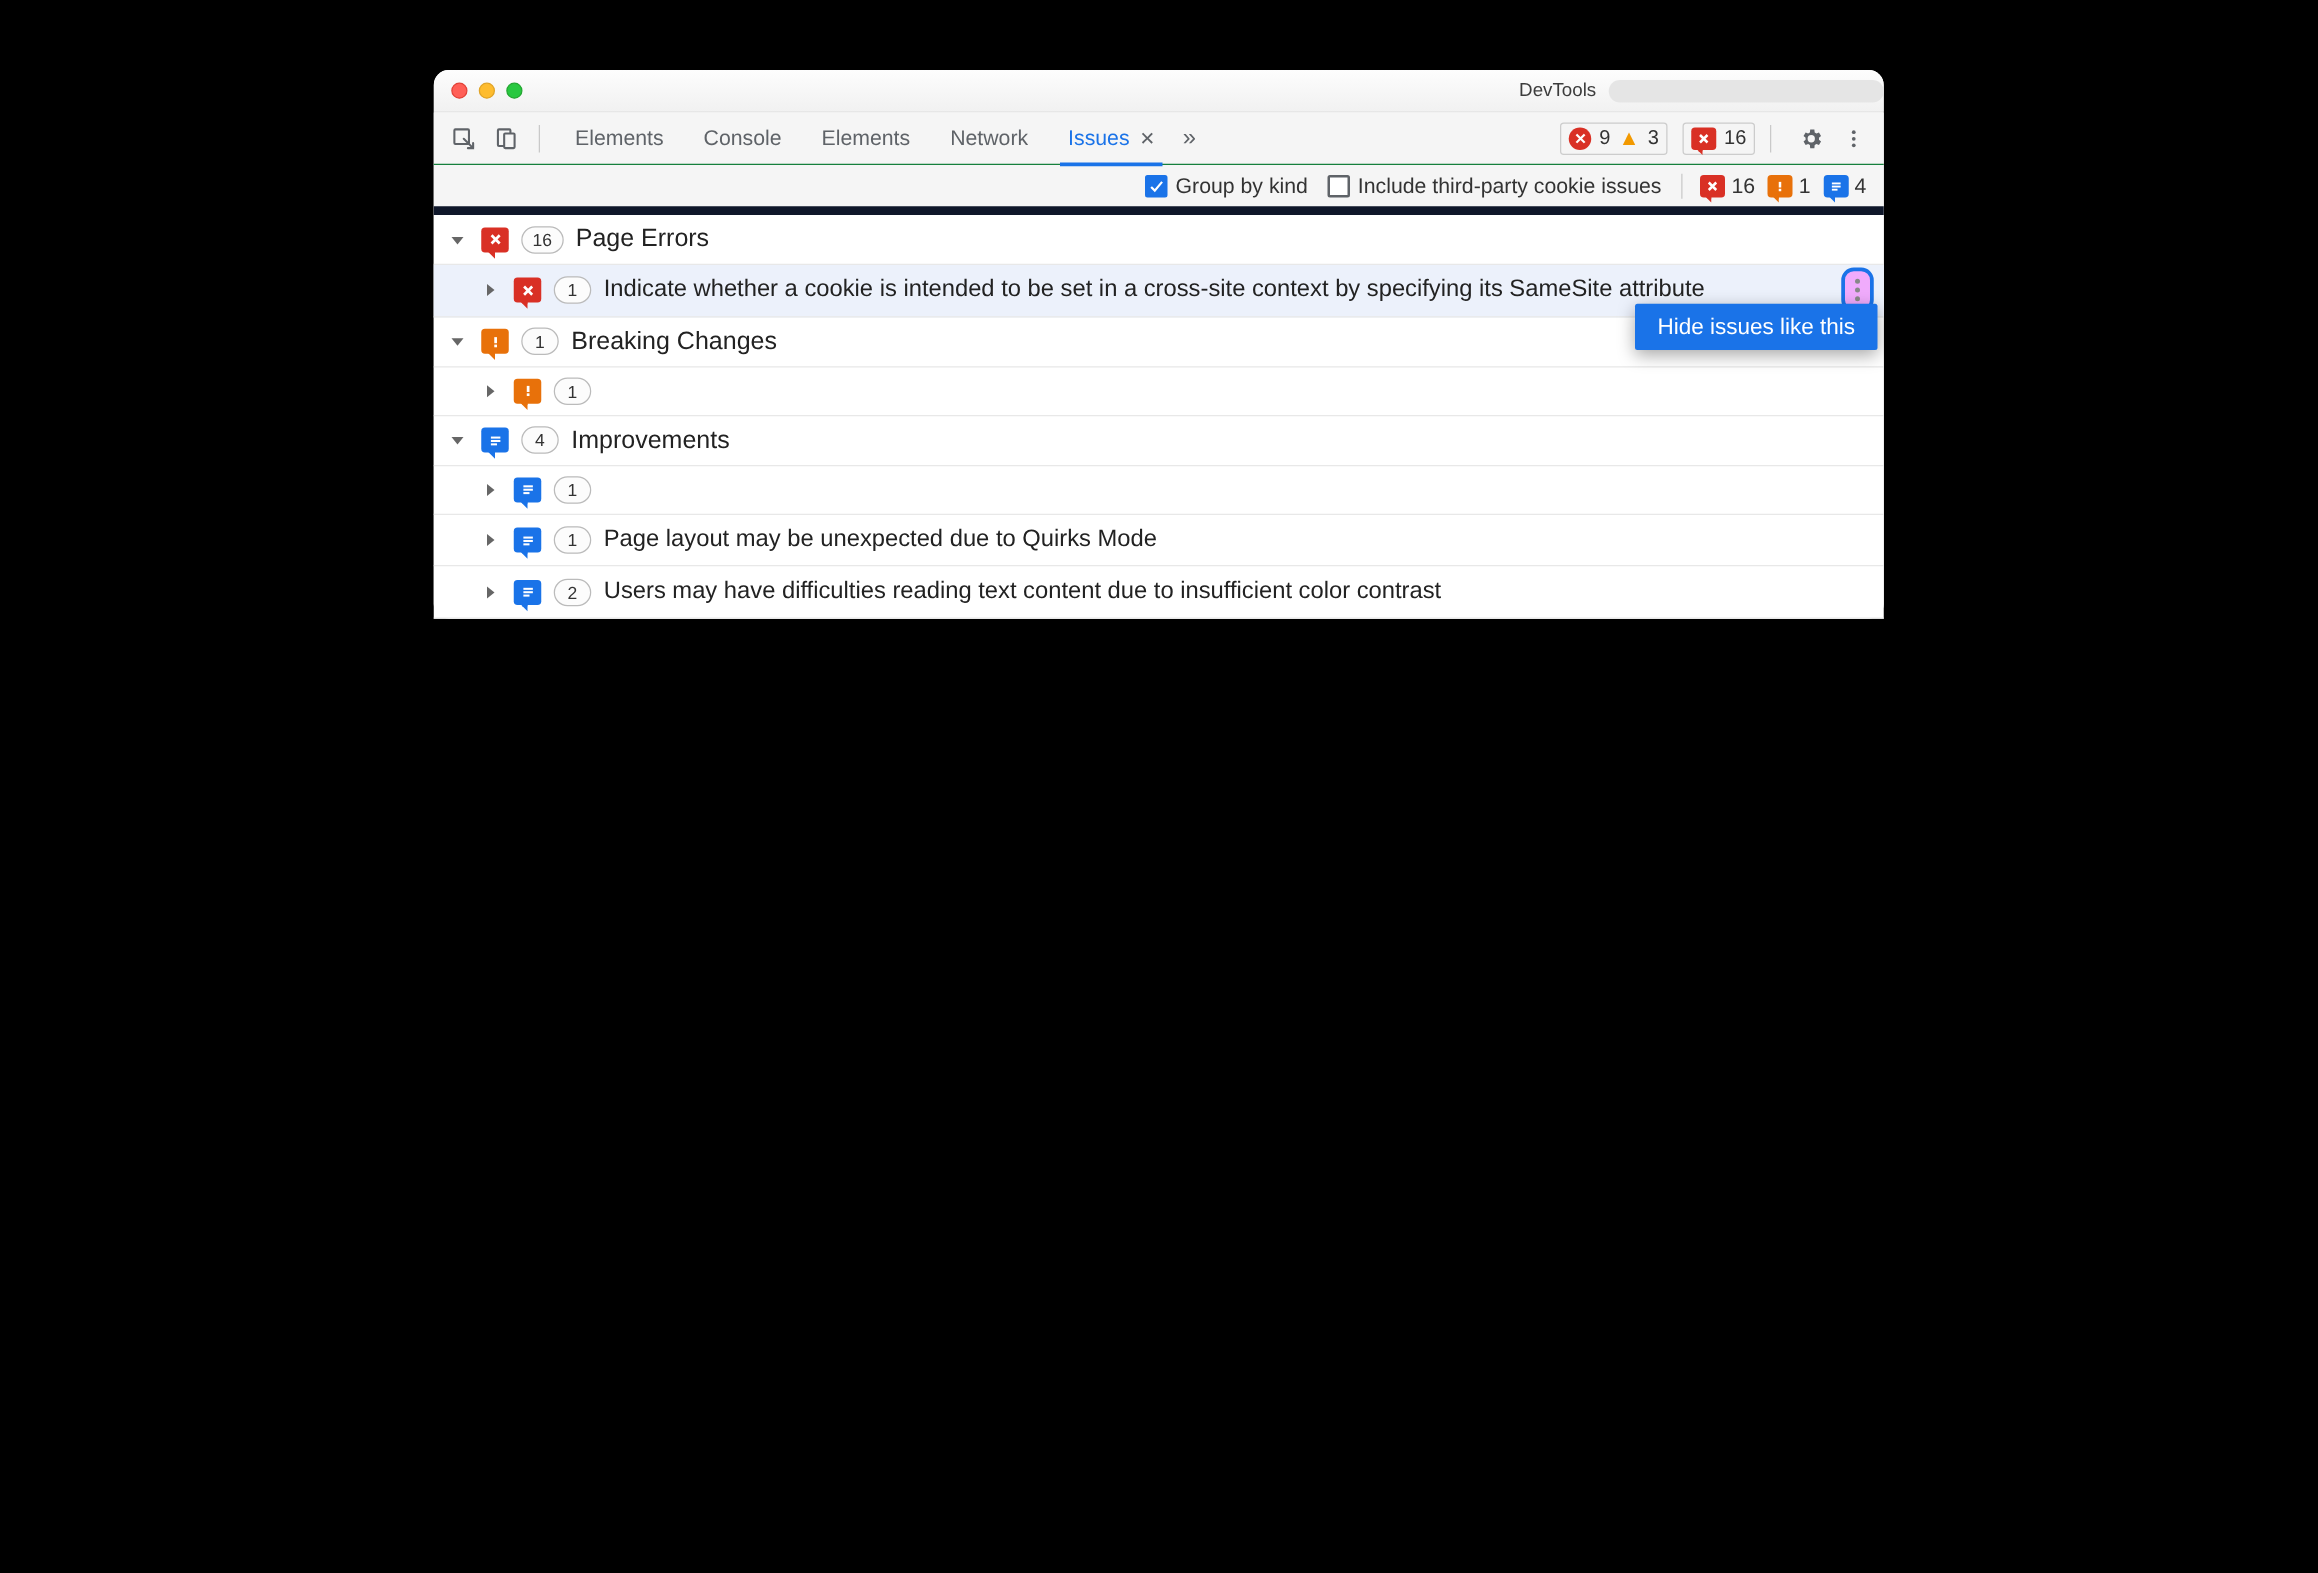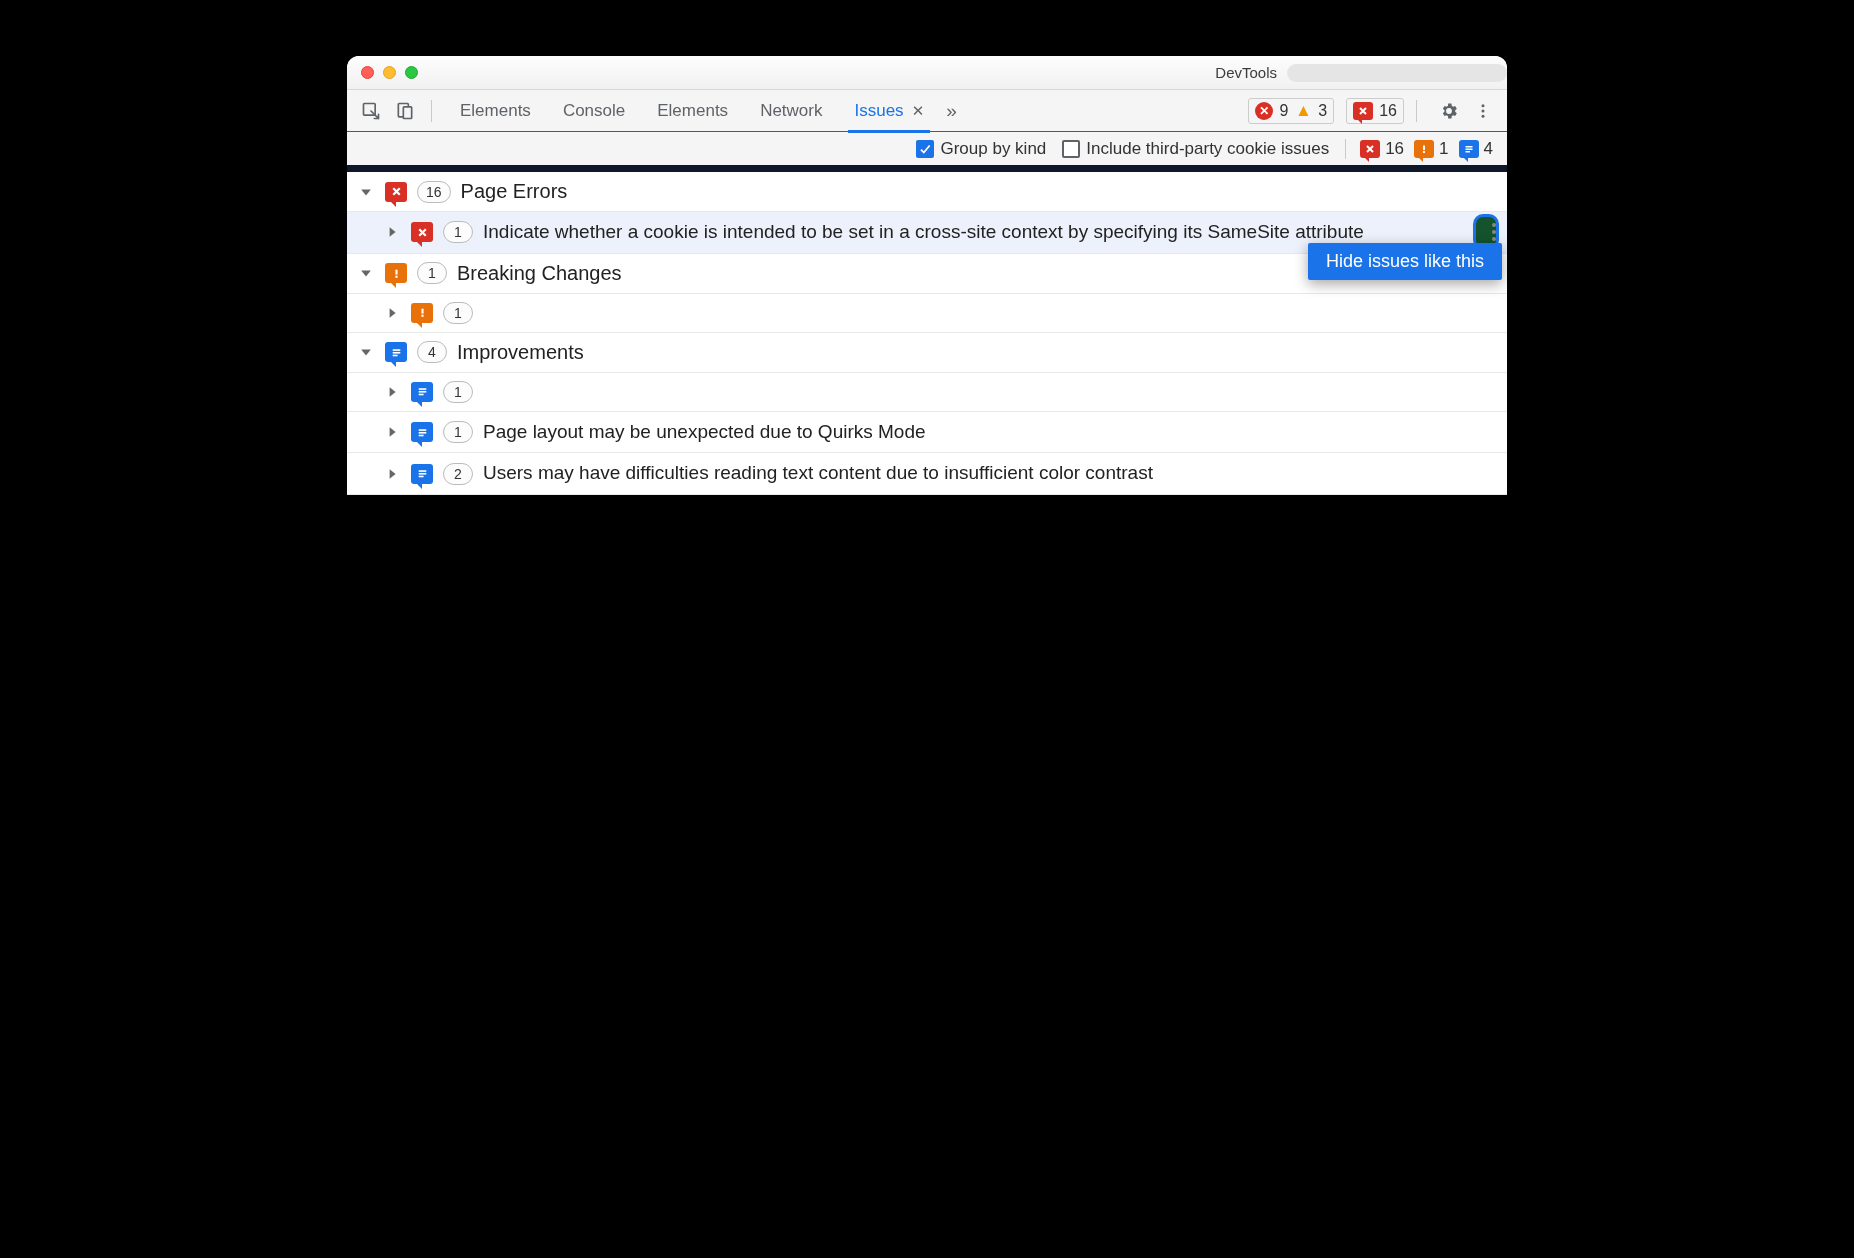--- a/index.html
+++ b/index.html
@@ -98,21 +98,21 @@
   .bubble.warn { background:#e8710a;} .bubble.warn::after{border-top-color:#e8710a;border-right-color:#e8710a;}
   .bubble.info { background:#1a73e8;} .bubble.info::after{border-top-color:#1a73e8;border-right-color:#1a73e8;}
   .bubble svg{width:13px;height:13px;}
   .countpill { min-width:30px; height:22px; border:1px solid #bbb; border-radius:12px; background:#fcfcfc;
     display:flex; align-items:center; justify-content:center; font-size:14px; padding:0 8px; color:#333;}
   .issuetext { flex:1; line-height:1.3;}
   .grouptext { font-size:20px;}
   .kebab-highlight {
     position:absolute; right:8px;
     width:26px; height:36px; border:3px solid #1a73e8; border-radius:10px;
-    display:flex; align-items:center; justify-content:flex-end; cursor:pointer; background:#14532d;
+    display:flex; align-items:center; justify-content:center; cursor:pointer; background:#f0abfc;
   }
   .kebab-highlight .dots{display:flex;flex-direction:column;gap:3px;}
   .kebab-highlight .dots span{width:4px;height:4px;border-radius:50%;background:#888;}
   .menu {
     position:absolute; top:26px; right:-6px;
     background:#1a73e8; color:#fff; font-size:18px;
     padding:8px 18px; border-radius:2px;
     box-shadow:0 4px 14px rgba(0,0,0,0.35);
     white-space:nowrap; z-index:10;
   }

